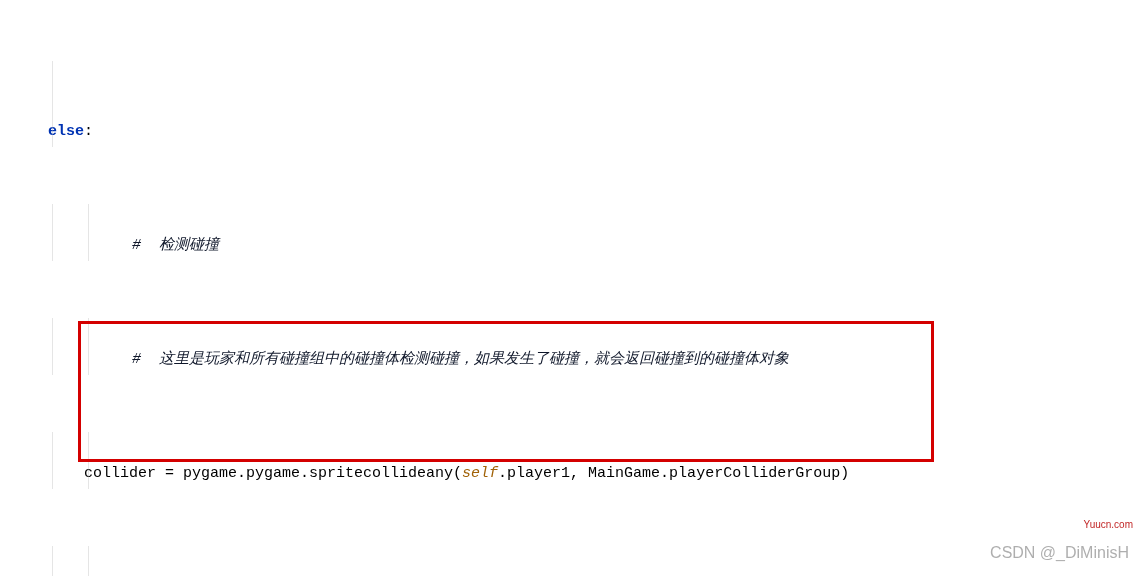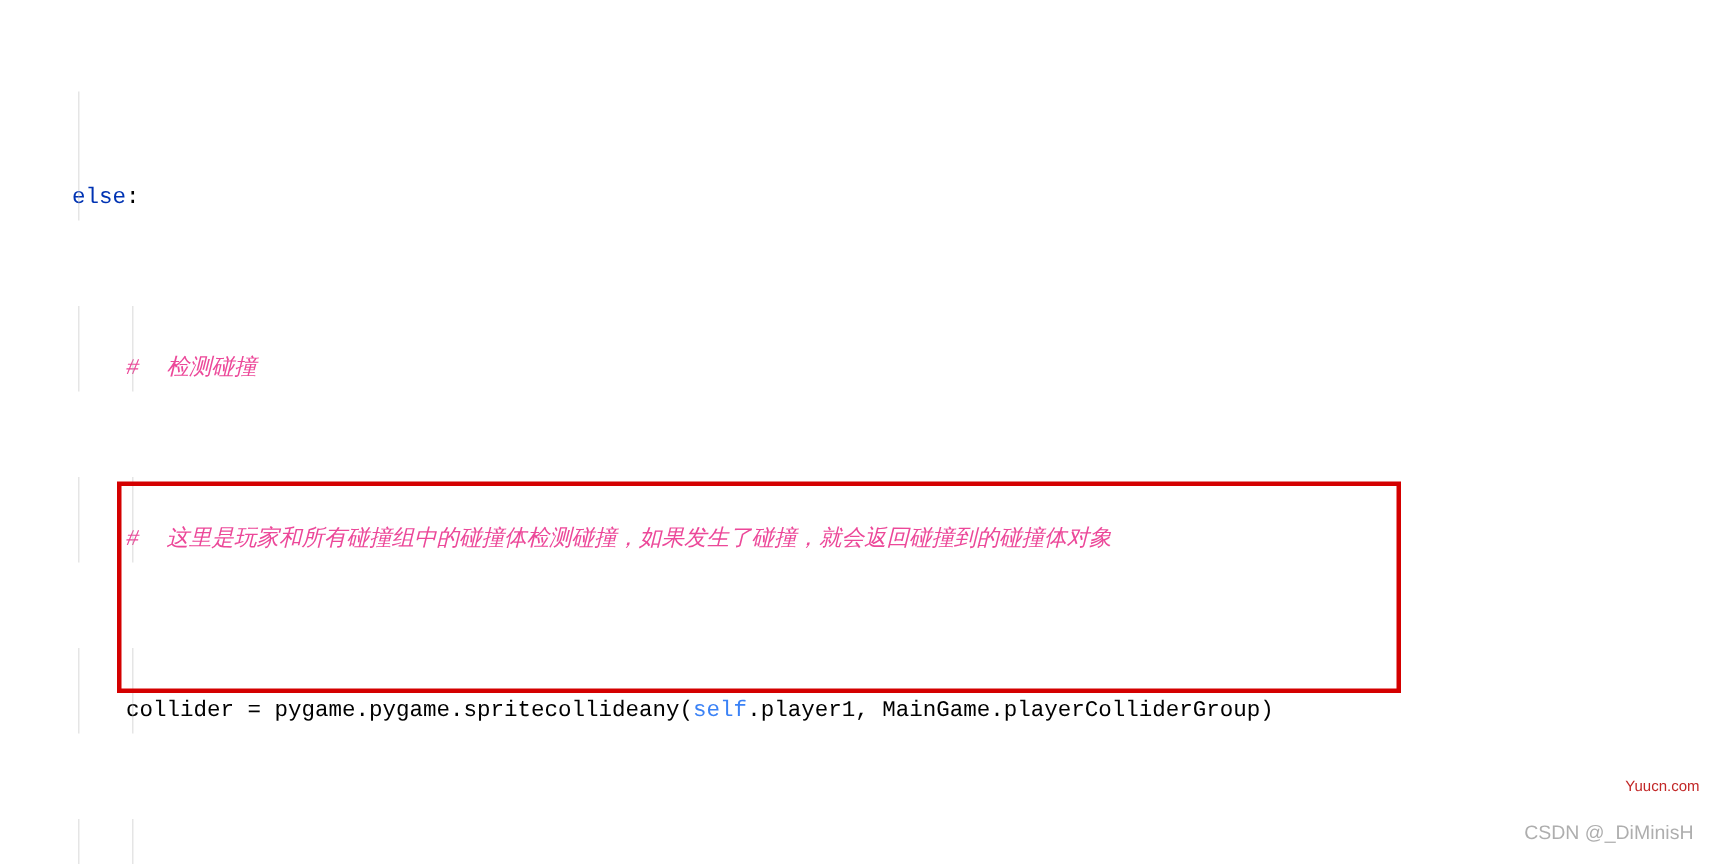--- a/index.html
+++ b/index.html
@@ -24,23 +24,23 @@
     padding-left: 48px;
     position: relative;
   }
   .indent-guide {
     position: absolute;
     top: 0;
     bottom: 0;
     width: 1px;
     background: rgba(180,180,180,0.35);
   }
-  .kw { color: #0033b3; font-weight: 400; }
-  .cmt { color: #ec4899; font-style: italic; }
-  .self { color: #3b82f6; }
+  .kw { color: #0033b3; font-weight: 700; }
+  .cmt { color: #0f172a; font-style: italic; margin-left: 48px; }
+  .self { color: #a16207; font-style: italic; }
   .plain { color: #000000; }
   .red-box {
     position: absolute;
     border: 3px solid #d40000;
     left: 78px;
     top: 321px;
     width: 850px;
     height: 135px;
     pointer-events: none;
   }
@@ -51,21 +51,21 @@
     color: #c22727;
     font-family: Arial, sans-serif;
     font-size: 10px;
   }
   .watermark-bottom {
     position: absolute;
     right: 14px;
     bottom: 8px;
     color: rgba(120,120,120,0.6);
     font-family: Arial, sans-serif;
-    font-size: 13px;
+    font-size: 16px;
   }
 </style>
 </head>
 <body>
 
 <div class="code-area">
 
 <div class="line">
 <span class="indent-guide" style="left:52px"></span>
 <span class="kw">else</span><span class="plain">:</span></div>

